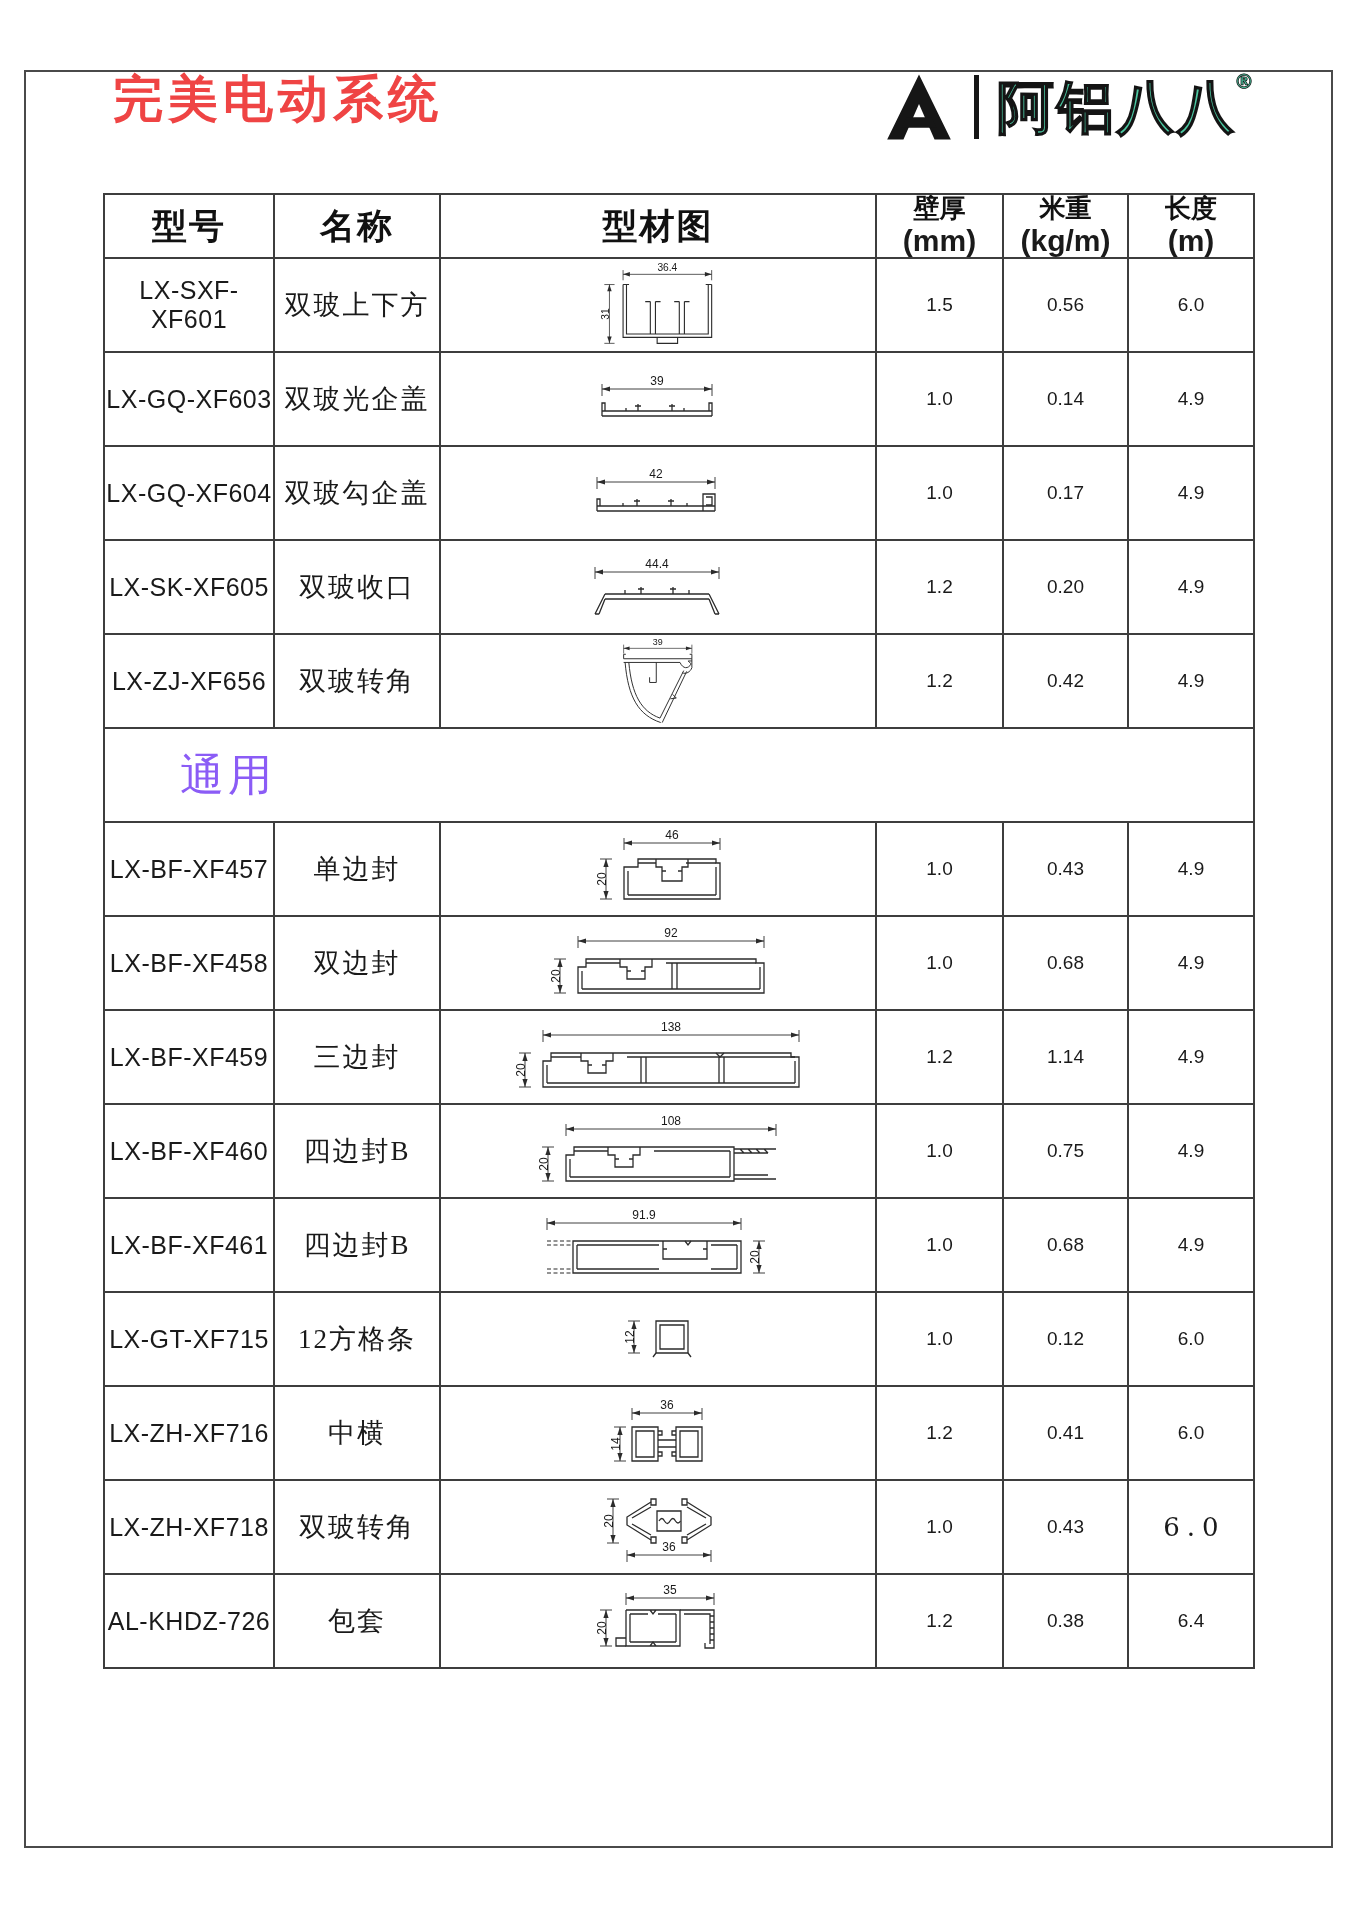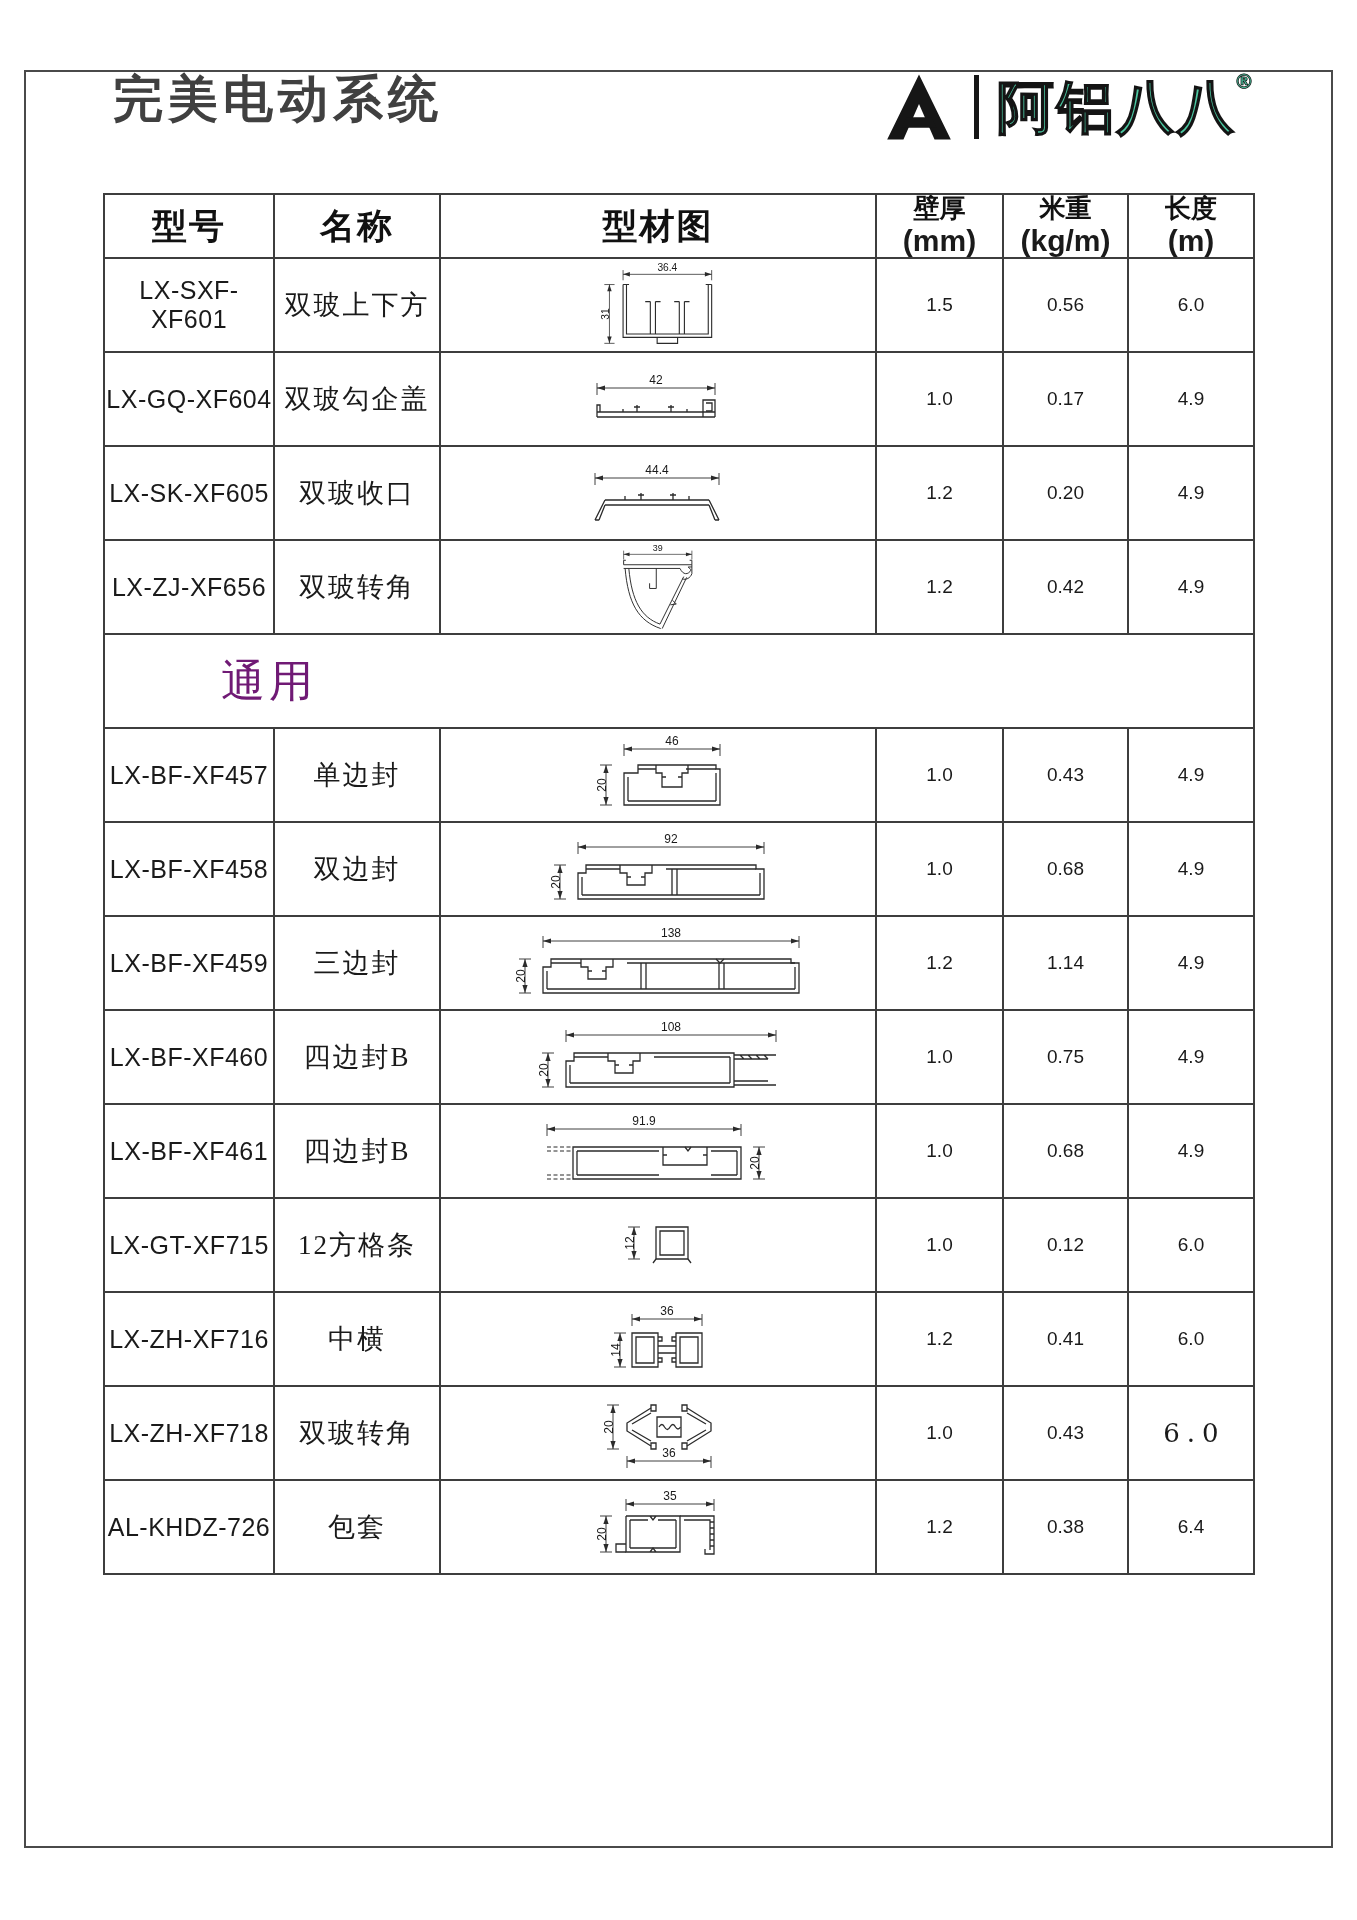--- a/index.html
+++ b/index.html
@@ -4,21 +4,21 @@
 <style>
   html,body{margin:0;padding:0;}
   body{
     width:1357px;height:1920px;background:#ffffff;position:relative;
     font-family:"Liberation Sans",sans-serif;color:#1a1a1a;overflow:hidden;
   }
   .frame{position:absolute;left:24px;top:70px;width:1309px;height:1778px;border:2px solid #4a4a4a;box-sizing:border-box;}
   .title{
     position:absolute;left:113px;top:66px;
     font-family:"Liberation Serif","DejaVu Serif",serif;
-    font-size:50px;font-weight:600;letter-spacing:5px;color:#404040;
+    font-size:50px;font-weight:600;letter-spacing:5px;color:#ef4444;
   }
   .logo{position:absolute;top:72px;right:100px;display:flex;align-items:center;gap:18px;height:70px;}
   .logo svg{display:block;}
   .logo .bar{width:5px;height:64px;background:#161616;}
   .brand{
     font-family:"DejaVu Sans",sans-serif;font-size:57px;font-weight:bold;
     color:#4cc8a2;-webkit-text-stroke:1.4px #141414;letter-spacing:3px;line-height:1;
     position:relative;padding-right:20px;
   }
   .brand sup{
@@ -31,22 +31,22 @@
   table.profiles th,table.profiles td{
     border:2px solid #3d3d3d;padding:0;text-align:center;vertical-align:middle;overflow:hidden;
   }
   thead tr{height:64px;border-radius:6px;}
   tbody tr{height:94px;}
   .hcn{font-family:"Liberation Serif","DejaVu Serif",serif;color:#111;}
   .hcn.lg{font-size:35px;letter-spacing:2px;}
   .hcn.sm{font-size:26px;line-height:1.1;}
   .hsub{font-size:30px;font-family:"Liberation Sans",sans-serif;line-height:1.1;}
   tr.section td{
-    text-align:left;padding-left:116px;
-    font-family:"Liberation Serif","DejaVu Serif",serif;font-size:44px;letter-spacing:4px;color:#701a75;
+    text-align:left;padding-left:75px;
+    font-family:"Liberation Serif","DejaVu Serif",serif;font-size:44px;letter-spacing:4px;color:#8b5cf6;
   }
   td.model{font-size:25px;letter-spacing:0.5px;}
   td.name{font-family:"Liberation Serif","DejaVu Serif",serif;font-size:27px;letter-spacing:2px;}
   td.val{font-size:19px;}
   td.val.serifv{font-family:"DejaVu Serif","Liberation Serif",serif;font-size:26px;letter-spacing:7px;padding-left:7px;}
   td.draw svg{display:block;margin:0 auto;}
   .pp{fill:none;stroke:#2b2b2b;stroke-width:1.3;stroke-linejoin:miter;}
   .pp.dash{stroke-dasharray:4,2.5;stroke-width:1.1;}
   .dl{stroke:#2b2b2b;stroke-width:0.9;}
   .ar{fill:#2b2b2b;stroke:none;}
@@ -127,20 +127,40 @@
               <polygon class="ar" points="-16,0 -18.6,8 -13.4,8"></polygon>
               <polygon class="ar" points="-16,69 -18.6,61 -13.4,61"></polygon>
               <text class="dt" transform="rotate(-90 -20 34.5)" x="-20" y="38.5" text-anchor="middle">31</text>
             </svg>
           </td>
           <td class="val">1.5</td>
           <td class="val">0.56</td>
           <td class="val">6.0</td>
         </tr>
         <tr>
+          <td class="model">LX-GQ-XF603</td>
+          <td class="name">双玻光企盖</td>
+          <td class="draw">
+            <svg width="132" height="52" viewBox="-10 -28 132 52">
+              <path class="pp" d="M0,10 H110 M0,15 H110 M0,15 V2 h3 v8 M110,15 V2 h-3 v8"></path>
+              <path class="pp" d="M36,10 V3 M33,5 h6 M70,10 V3 M67,5 h6"></path>
+              <path class="pp" d="M24,7 v3 M82,7 v3"></path>
+              <line class="dl" x1="0" y1="-12" x2="110" y2="-12"></line>
+              <line class="dl" x1="0" y1="-17" x2="0" y2="-5"></line>
+              <line class="dl" x1="110" y1="-17" x2="110" y2="-5"></line>
+              <polygon class="ar" points="0,-12 8,-14.6 8,-9.4"></polygon>
+              <polygon class="ar" points="110,-12 102,-14.6 102,-9.4"></polygon>
+              <text class="dt" x="55" y="-16" text-anchor="middle">39</text>
+            </svg>
+          </td>
+          <td class="val">1.0</td>
+          <td class="val">0.14</td>
+          <td class="val">4.9</td>
+        </tr>
+        <tr>
           <td class="model">LX-GQ-XF604</td>
           <td class="name">双玻勾企盖</td>
           <td class="draw">
             <svg width="142" height="54" viewBox="-10 -28 142 54">
               <path class="pp" d="M0,12 H118 M0,17 H118 M0,17 V5 h3 v7"></path>
               <path class="pp" d="M106,17 V0 h12 V17 M109,3 h6 v8 h-6"></path>
               <path class="pp" d="M40,12 V5 M37,7 h6 M74,12 V5 M71,7 h6 M26,9 v3 M90,9 v3"></path>
               <line class="dl" x1="0" y1="-12" x2="118" y2="-12"></line>
               <line class="dl" x1="0" y1="-17" x2="0" y2="-5"></line>
               <line class="dl" x1="118" y1="-17" x2="118" y2="-5"></line>

